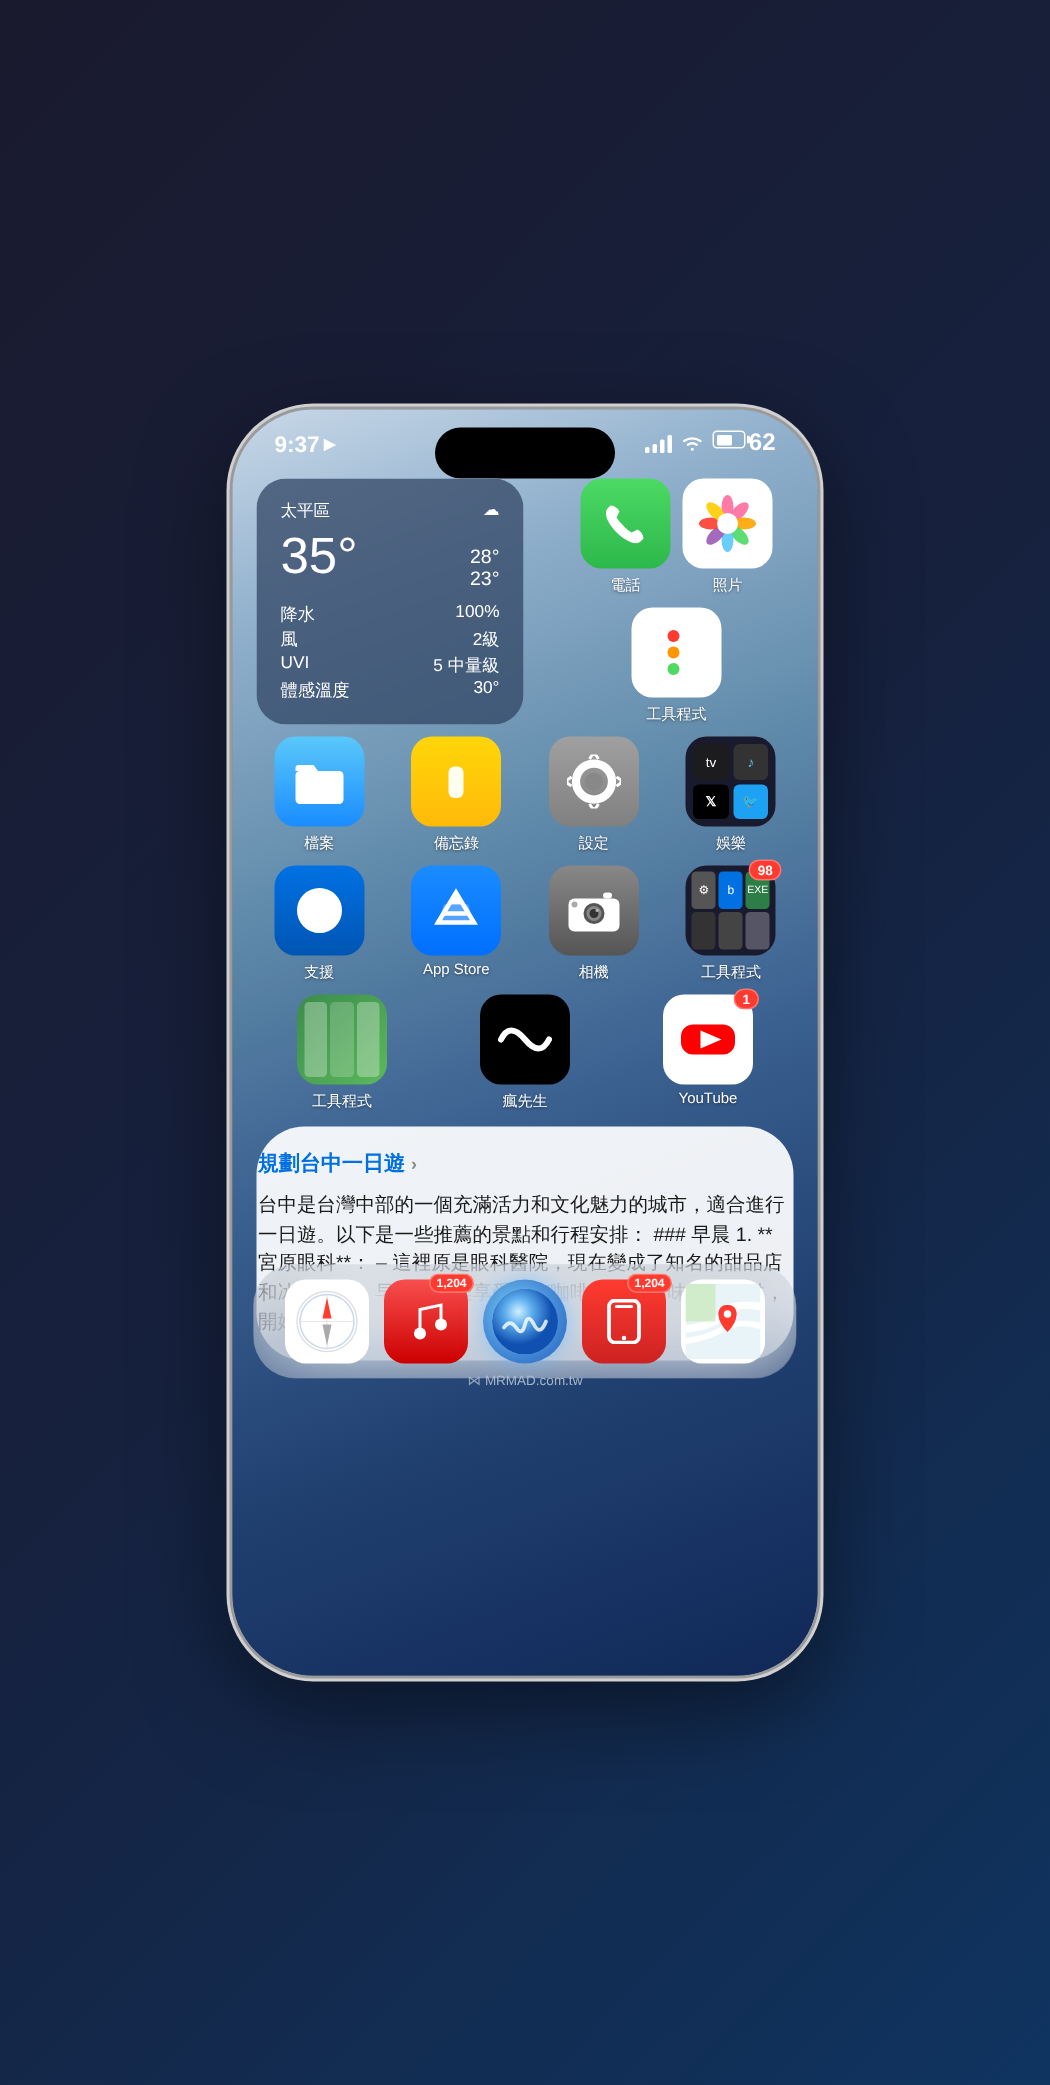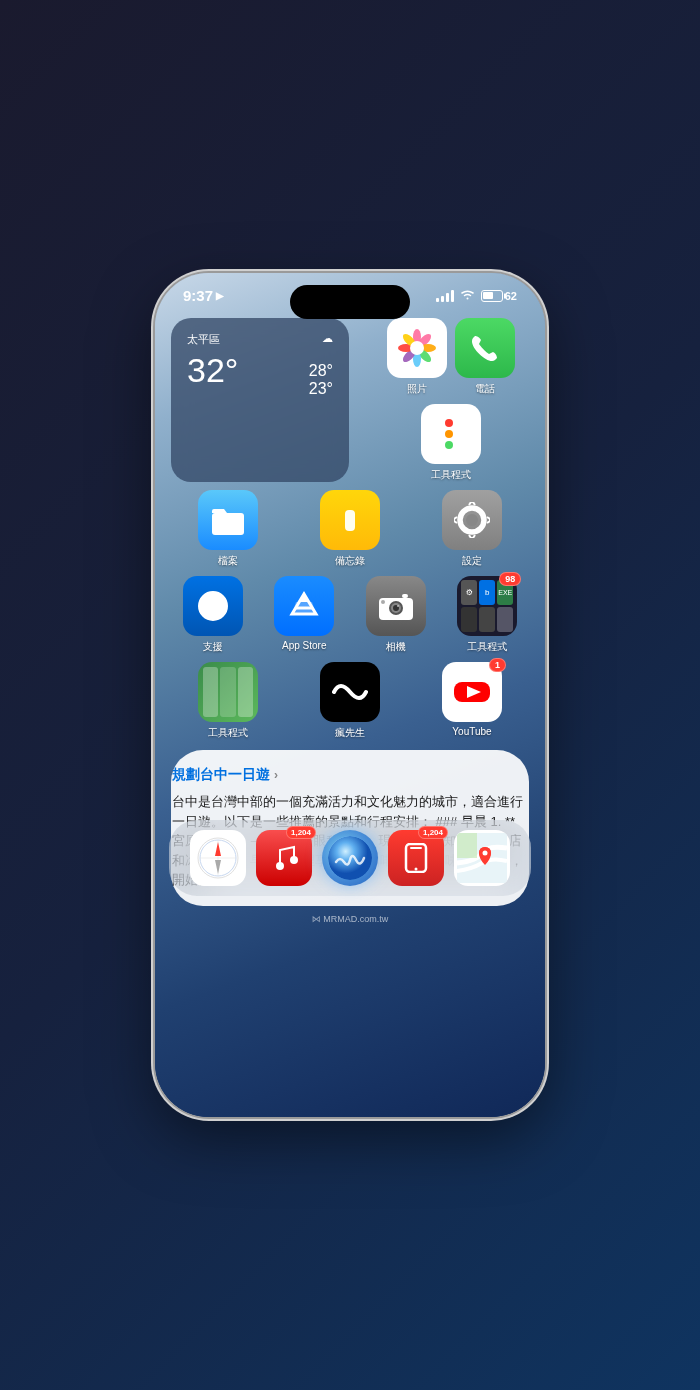--- a/index.html
+++ b/index.html
@@ -34,21 +34,21 @@
       z-index: 10;
     }
     .status-time { font-weight: 700; }
     .status-right { display: flex; align-items: center; gap: 6px; font-size: 13px; }
     .signal-bars { display: flex; align-items: flex-end; gap: 2px; height: 12px; }
     .signal-bar { width: 3px; background: white; border-radius: 1px; }
     .signal-bar:nth-child(1) { height: 4px; }
     .signal-bar:nth-child(2) { height: 6px; }
     .signal-bar:nth-child(3) { height: 9px; }
     .signal-bar:nth-child(4) { height: 12px; }
-    .battery { display: flex; align-items: flex-start; gap: 2px; font-size: 11px; }
+    .battery { display: flex; align-items: flex-start; gap: 2px; font-size: 16px; }
     .battery-body {
       width: 22px; height: 12px;
       border: 1.5px solid white;
       border-radius: 3px;
       position: relative;
       display: flex;
       align-items: center;
       padding: 1.5px;
     }
     .battery-body::after {
@@ -192,21 +192,21 @@
     }
     .siri-title-arrow { font-size: 12px; color: #888; }
     .siri-text {
       font-size: 13px;
       line-height: 1.5;
       color: #1a1a1a;
     }
     
     .dock {
       position: absolute;
-      bottom: 28px;
+      bottom: 6px;
       left: 14px;
       right: 14px;
       background: rgba(200,210,220,0.35);
       border-radius: 28px;
       padding: 10px 16px;
       display: flex;
       justify-content: space-around;
       align-items: center;
       backdrop-filter: blur(20px);
     }
@@ -298,58 +298,76 @@
 
       <div class="home-content">
 
         <div style="display:flex;gap:24px;margin-bottom:8px;padding:0 2px;margin-top:8px;">
 
           <div class="weather-widget">
             <div class="weather-header">
               <span>太平區</span>
               <span>☁</span>
             </div>
-            <div class="weather-temp">32°</div>
-            <div style="display:flex;justify-content:flex-end;font-size:16px;margin-top:-30px;margin-bottom:8px;">
+            <div class="weather-temp">35°</div>
+            <div style="display:flex;justify-content:flex-end;font-size:13px;margin-top:-30px;margin-bottom:8px;">
               <div>
                 <div>28°</div>
                 <div>23°</div>
               </div>
             </div>
+            <div class="weather-details">
+              <div class="weather-row">
+                <span>降水</span>
+                <span>100%</span>
+              </div>
+              <div class="weather-row">
+                <span>風</span>
+                <span>2級</span>
+              </div>
+              <div class="weather-row">
+                <span>UVI</span>
+                <span>5 中量級</span>
+              </div>
+              <div class="weather-row">
+                <span>體感溫度</span>
+                <span>30°</span>
+              </div>
+            </div>
           </div>
 
           <div style="display:flex;flex-direction:column;gap:8px;flex:1;">
             <div style="display:flex;gap:8px;justify-content:center;">
+
+              <div class="app-icon-wrapper">
+                <div class="app-icon phone-icon" style="border-radius:14px;">
+                  <svg width="32" height="32" viewBox="0 0 32 32" fill="white">
+                    <path d="M6 4 C6 4 10 4 12 8 L10 12 C10 12 14 18 20 22 L24 20 C28 22 28 26 28 26 L26 28 C20 34 -2 14 4 6 Z"></path>
+                  </svg>
+                </div>
+                <span class="app-label">電話</span>
+              </div>
 
               <div class="app-icon-wrapper">
                 <div class="app-icon" style="background:white;border-radius:14px;overflow:hidden;padding:2px;">
                   <svg width="44" height="44" viewBox="0 0 44 44">
                     <circle cx="22" cy="22" r="20" fill="white"></circle>
 
                     <ellipse cx="22" cy="11" rx="4" ry="8" fill="#ff6b9d" opacity="0.9"></ellipse>
                     <ellipse cx="22" cy="11" rx="4" ry="8" fill="#ff6b9d" opacity="0.9" transform="rotate(45 22 22)"></ellipse>
                     <ellipse cx="22" cy="11" rx="4" ry="8" fill="#ffa500" opacity="0.9" transform="rotate(90 22 22)"></ellipse>
                     <ellipse cx="22" cy="11" rx="4" ry="8" fill="#4cd964" opacity="0.9" transform="rotate(135 22 22)"></ellipse>
                     <ellipse cx="22" cy="11" rx="4" ry="8" fill="#5ac8fa" opacity="0.9" transform="rotate(180 22 22)"></ellipse>
                     <ellipse cx="22" cy="11" rx="4" ry="8" fill="#9b59b6" opacity="0.9" transform="rotate(225 22 22)"></ellipse>
                     <ellipse cx="22" cy="11" rx="4" ry="8" fill="#ff3b30" opacity="0.9" transform="rotate(270 22 22)"></ellipse>
                     <ellipse cx="22" cy="11" rx="4" ry="8" fill="#ffcc00" opacity="0.9" transform="rotate(315 22 22)"></ellipse>
                     <circle cx="22" cy="22" r="7" fill="white"></circle>
                   </svg>
                 </div>
                 <span class="app-label">照片</span>
-              </div>
-
-              <div class="app-icon-wrapper">
-                <div class="app-icon phone-icon" style="border-radius:14px;">
-                  <svg width="32" height="32" viewBox="0 0 32 32" fill="white">
-                    <path d="M6 4 C6 4 10 4 12 8 L10 12 C10 12 14 18 20 22 L24 20 C28 22 28 26 28 26 L26 28 C20 34 -2 14 4 6 Z"></path>
-                  </svg>
-                </div>
-                <span class="app-label">電話</span>
               </div>
             </div>
             <div style="display:flex;gap:8px;justify-content:center;">
 
 
               <div class="app-icon-wrapper">
                 <div class="app-icon reminders-icon" style="border-radius:14px;">
                   <div style="display:flex;flex-direction:column;gap:3px;padding:8px 10px;">
                     <div style="display:flex;align-items:center;gap:4px;">
                       <div style="width:8px;height:8px;border-radius:50%;background:#ff3b30;"></div>
@@ -399,20 +417,43 @@
                 <path d="M18 12 A6 6 0 1 0 18 24 A6 6 0 1 0 18 12" fill="#888"></path>
                 <path d="M18 6 A12 12 0 1 0 18 30 A12 12 0 1 0 18 6" fill="none" stroke="white" stroke-width="5.5"></path>
                 <path d="M15 3 L17 0 L19 0 L21 3" stroke="white" stroke-width="2" fill="none"></path>
                 <path d="M15 33 L17 36 L19 36 L21 33" stroke="white" stroke-width="2" fill="none"></path>
                 <path d="M3 15 L0 17 L0 19 L3 21" stroke="white" stroke-width="2" fill="none"></path>
                 <path d="M33 15 L36 17 L36 19 L33 21" stroke="white" stroke-width="2" fill="none"></path>
               </svg>
             </div>
             <span class="app-label">設定</span>
           </div>
+          <div class="app-icon-wrapper">
+            <div class="app-icon" style="border-radius:14px;background:#1a1a2e;padding:5px;">
+              <div style="display:grid;grid-template-columns:1fr 1fr;grid-template-rows:1fr 1fr;gap:3px;width:100%;height:100%;">
+
+                <div style="background:#1c1c1e;border-radius:4px;display:flex;align-items:center;justify-content:center;">
+                  <span style="font-size:9px;color:white;">tv</span>
+                </div>
+
+                <div style="background:#333;border-radius:4px;display:flex;align-items:center;justify-content:center;">
+                  <span style="font-size:9px;color:#5ac8fa;">♪</span>
+                </div>
+
+                <div style="background:#000;border-radius:4px;display:flex;align-items:center;justify-content:center;">
+                  <span style="font-size:9px;color:white;font-weight:900;">𝕏</span>
+                </div>
+
+                <div style="background:#1da1f2;border-radius:4px;display:flex;align-items:center;justify-content:center;">
+                  <span style="font-size:9px;color:white;">🐦</span>
+                </div>
+              </div>
+            </div>
+            <span class="app-label">娛樂</span>
+          </div>
         </div>
 
         <div class="grid-row main-grid">
           <div class="app-icon-wrapper">
             <div class="app-icon support-icon" style="border-radius:14px;">
               <svg width="36" height="36" viewBox="0 0 36 36" fill="white">
                 <path d="M18 4 C10 4 4 10 4 18 C4 26 10 32 18 32 C26 32 32 26 32 18 C32 10 26 4 18 4Z"></path>
                 <text x="18" y="24" text-anchor="middle" font-size="16" fill="#0055b3" font-weight="bold"></text>
               </svg>
               <div style="position:absolute;display:flex;align-items:center;justify-content:center;width:100%;height:100%;">

